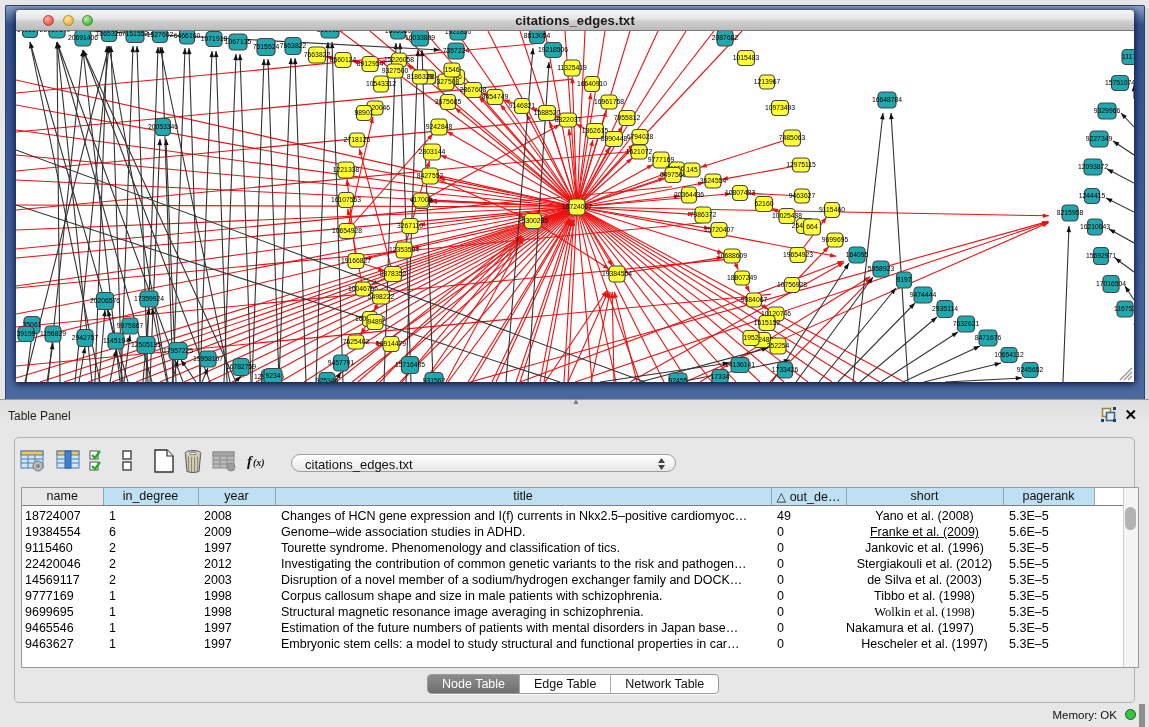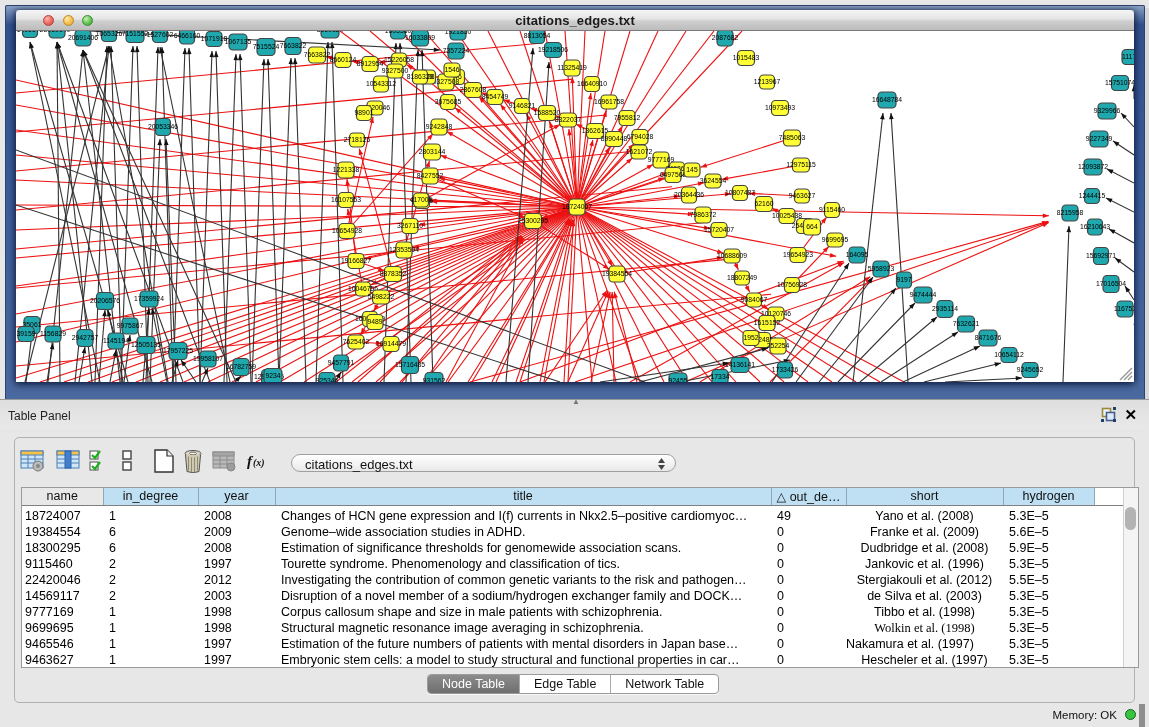--- a/index.html
+++ b/index.html
@@ -837,21 +837,21 @@
         <col style="width:30px">
       </colgroup>
       <tbody>
         <tr>
           <th style="background:#e8e8e8;">name</th>
           <th style="">in_degree</th>
           <th style="">year</th>
           <th style="">title</th>
           <th style="">△ out_de…</th>
           <th style="">short</th>
-          <th style="">hydrogen</th>
+          <th style="">pagerank</th>
           <th style="background:#fff;border-right:none;"></th>
         </tr>
         <tr>
           <td colspan="8" style="height:3px;padding:0"></td>
         </tr>
         <tr>
           <td style="padding-left:3px;">18724007</td>
           <td style="">1</td>
           <td style="">2008</td>
           <td style="">Changes of HCN gene expression and I(f) currents in Nkx2.5–positive cardiomyoc…</td>
@@ -859,32 +859,22 @@
           <td style="text-align:center;padding:0;">Yano et al. (2008)</td>
           <td style="">5.3E–5</td>
           <td></td>
         </tr>
         <tr>
           <td style="padding-left:3px;">19384554</td>
           <td style="">6</td>
           <td style="">2009</td>
           <td style="">Genome–wide association studies in ADHD.</td>
           <td style="">0</td>
-          <td style="text-align:center;padding:0;">Franke et al. (2009)</td>
+          <td style="text-align:center;padding:0;text-decoration:underline;">Franke et al. (2009)</td>
           <td style="">5.6E–5</td>
-          <td></td>
-        </tr>
-        <tr>
-          <td style="padding-left:3px;">18300295</td>
-          <td style="">6</td>
-          <td style="">2008</td>
-          <td style="">Estimation of significance thresholds for genomewide association scans.</td>
-          <td style="">0</td>
-          <td style="text-align:center;padding:0;">Dudbridge et al. (2008)</td>
-          <td style="">5.9E–5</td>
           <td></td>
         </tr>
         <tr>
           <td style="padding-left:3px;">9115460</td>
           <td style="">2</td>
           <td style="">1997</td>
           <td style="">Tourette syndrome. Phenomenology and classification of tics.</td>
           <td style="">0</td>
           <td style="text-align:center;padding:0;">Jankovic et al. (1996)</td>
           <td style="">5.3E–5</td>

